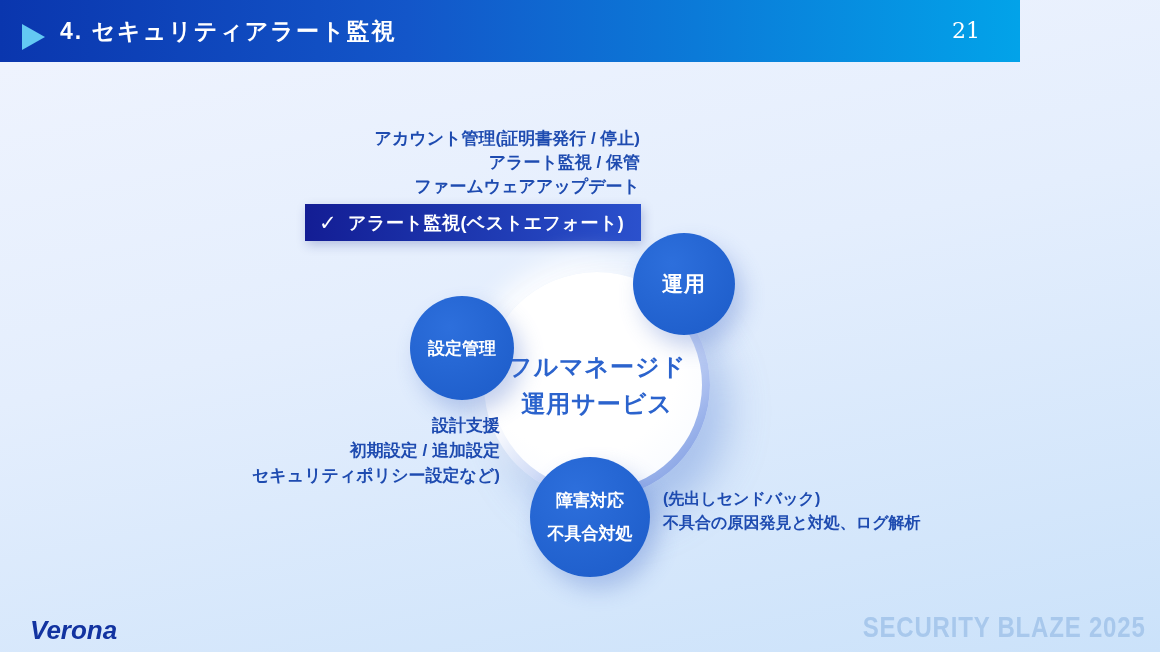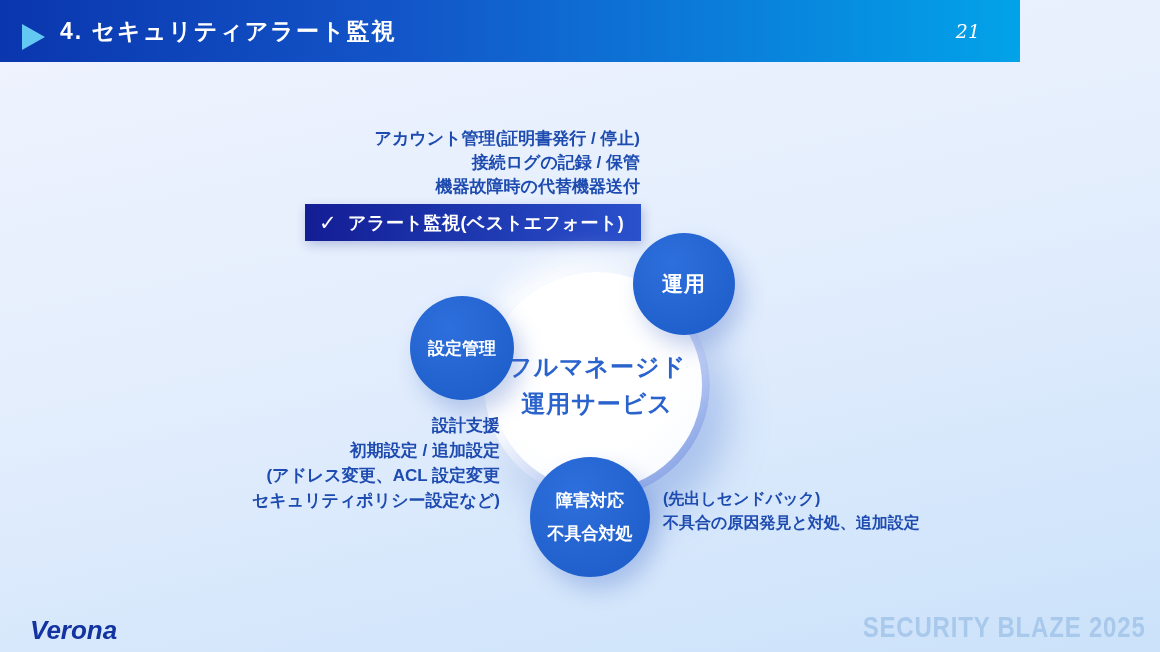--- a/index.html
+++ b/index.html
@@ -23,21 +23,21 @@
     border-left: 23px solid #63c9f3;
     border-top: 13px solid transparent;
     border-bottom: 13px solid transparent;
   }
   .header-title {
     position: absolute; left: 60px; top: 0; line-height: 62px;
     color: #ffffff; font-size: 23px; font-weight: bold; letter-spacing: 2px;
   }
   .page-number {
     position: absolute; right: 40px; top: 0; line-height: 62px;
-    color: #ffffff; font-size: 19px; font-style: italic;
+    color: #ffffff; font-size: 22px; 
     font-family: "DejaVu Serif", serif;
     margin-left: 12px;
   }
 
   
   .annotation { position: absolute; color: #1e4bb0; font-weight: bold; }
   .annotation div { white-space: nowrap; }
   #annotation-operation { right: 520px; top: 127px; text-align: right; font-size: 17px; line-height: 24px; }
   #annotation-config { right: 660px; top: 413px; text-align: right; font-size: 17px; line-height: 25px; }
   #annotation-incident { left: 663px; top: 487px; text-align: left; font-size: 16px; line-height: 24px; }
@@ -98,22 +98,22 @@
 <div id="slide">
 
   <div id="header">
     <div class="header-arrow"></div>
     <div class="header-title">4. セキュリティアラート監視</div>
     <div class="page-number">21</div>
   </div>
 
   <div class="annotation" id="annotation-operation">
     <div>アカウント管理(証明書発行 / 停止)</div>
-    <div>接続ログの記録 / 保管</div>
-    <div>機器故障時の代替機器送付</div>
+    <div>アラート監視 / 保管</div>
+    <div>ファームウェアアップデート</div>
   </div>
 
   <div id="alert-badge">
     <span class="check-glyph">✓</span>
     <span>アラート監視(ベストエフォート)</span>
   </div>
 
   <div id="center-ring">
     <div id="center-circle">
       <div>フルマネージド</div>
@@ -128,25 +128,24 @@
     <div>設定管理</div>
   </div>
   <div class="node" id="node-incident">
     <div>障害対応</div>
     <div>不具合対処</div>
   </div>
 
   <div class="annotation" id="annotation-config">
     <div>設計支援</div>
     <div>初期設定 / 追加設定</div>
-    <div>(アドレス変更、ACL 設定変更</div>
     <div>セキュリティポリシー設定など)</div>
   </div>
 
   <div class="annotation" id="annotation-incident">
     <div>(先出しセンドバック)</div>
-    <div>不具合の原因発見と対処、追加設定</div>
+    <div>不具合の原因発見と対処、ログ解析</div>
   </div>
 
   <div id="footer-logo">Verona</div>
   <div id="footer-watermark">SECURITY BLAZE 2025</div>
 
 </div>
 
 </body></html>

